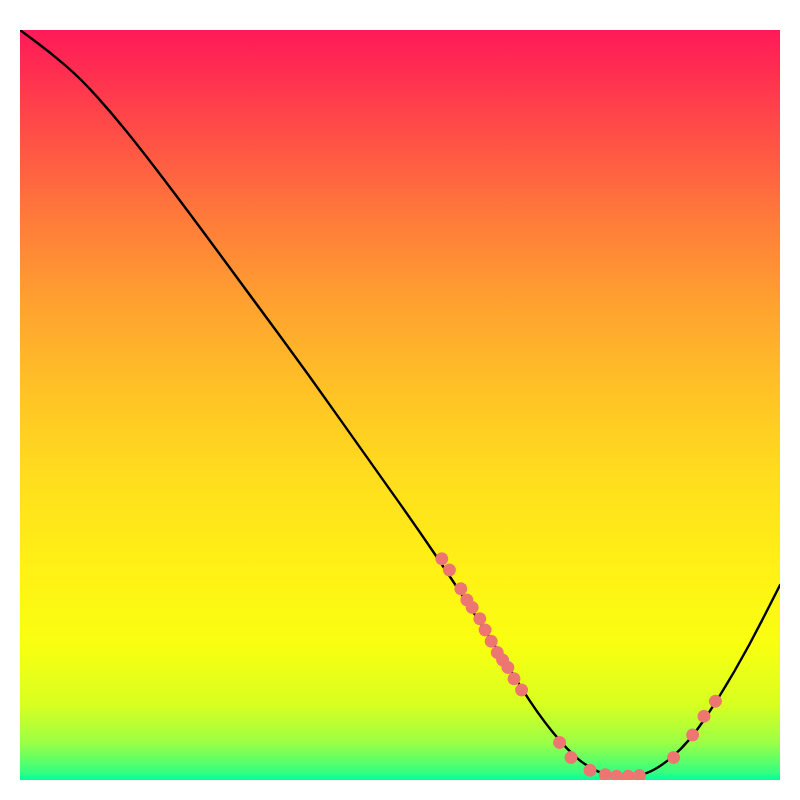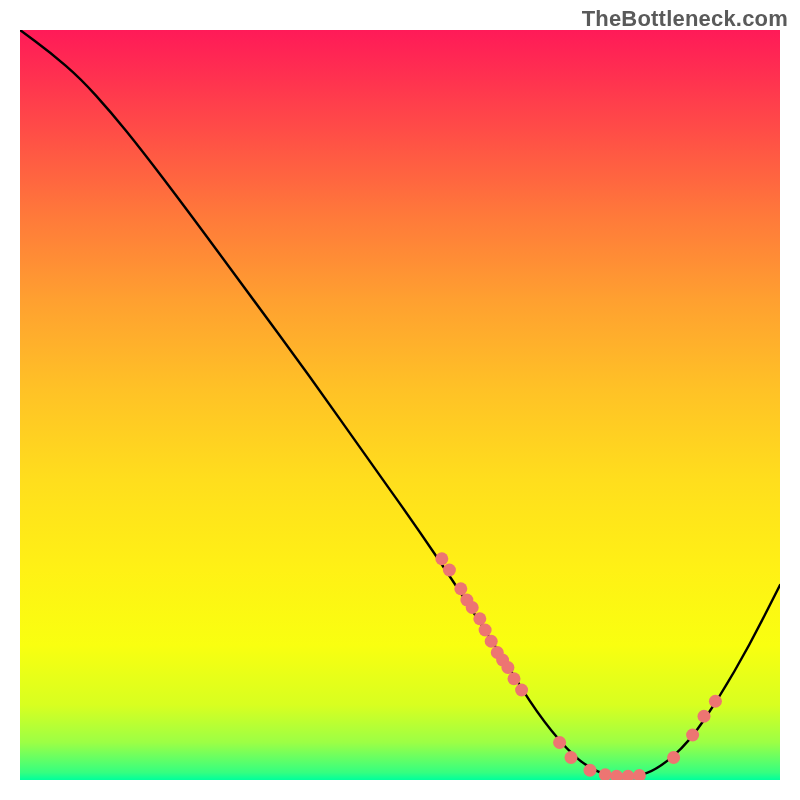--- a/index.html
+++ b/index.html
@@ -55,21 +55,20 @@
     font-size: 22px;
     font-weight: bold;
     color: #5a5a5a;
     letter-spacing: 0.2px;
   }
 </style>
 </head>
 <body>
 
 <div class="chart-container">
-  <div class="watermark">TheBottleneck.com</div>
   <div class="plot-area">
     <div class="gradient-bg"></div>
     <svg class="curve-svg" viewBox="0 0 760 750" preserveAspectRatio="none">
       <g id="curve-group">
           <path d="M 0 0 Q 0 0 15.200000000000001 11.25 Q 30.400000000000002 22.5 45.6 35.625 Q 60.800000000000004 48.75 76 65.625 Q 91.2 82.5 106.4 101.25 Q 121.60000000000001 120 144.4 150 Q 167.2 180 197.6 221.25 Q 228 262.5 258.40000000000003 303.75 Q 288.8 345 319.2 388.125 Q 349.6 431.25 372.4 463.125 Q 395.2 495 418.00000000000006 528.75 Q 440.79999999999995 562.5 463.59999999999997 598.125 Q 486.40000000000003 633.75 501.6 658.125 Q 516.8000000000001 682.5 532 701.25 Q 547.1999999999999 720 558.6 729.375 Q 570 738.75 581.4 742.875 Q 592.8000000000001 747 604.2 747 Q 615.6 747 627 742.875 Q 638.4 738.75 653.6 725.625 Q 668.8 712.5 684 690 Q 699.2 667.5 714.4 641.25 Q 729.6 615 744.8 585 T 760 555" fill="none" stroke="#000000" stroke-width="2.4" stroke-linecap="round"></path>
         </g>
       <g id="marker-group">
           <circle cx="421.8" cy="528.75" r="6.5" fill="#ed7572"></circle>
           <circle cx="429.4" cy="540" r="6.5" fill="#ed7572"></circle>
           <circle cx="440.79999999999995" cy="558.75" r="6.5" fill="#ed7572"></circle>

